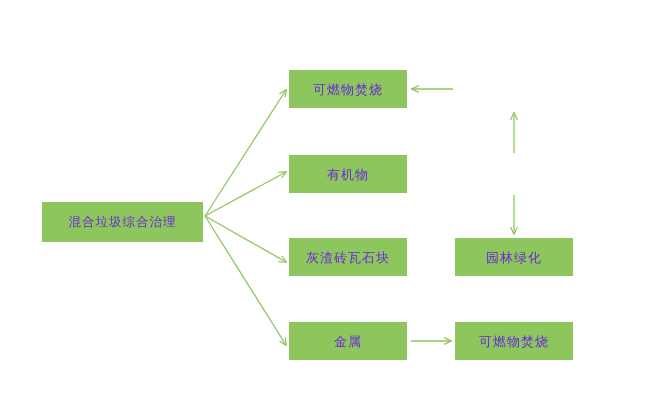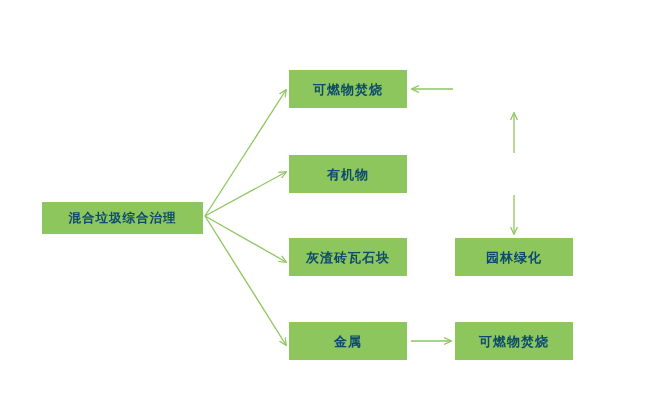--- a/index.html
+++ b/index.html
@@ -22,36 +22,35 @@
     left: 0;
     top: 0;
     width: 648px;
     height: 416px;
     pointer-events: none;
   }
   .node {
     position: absolute;
     box-sizing: border-box;
     background: #8CC65C;
-    color: #0c4a6e;
+    color: #6d28d9;
     display: flex;
     align-items: center;
     justify-content: center;
     font-size: 13px;
     letter-spacing: 1px;
     line-height: 1;
     white-space: nowrap;
     user-select: none;
-    font-weight: bold;
   }
   .node.root {
     left: 42px;
     top: 202px;
     width: 161px;
-    height: 32px;
+    height: 40px;
     font-size: 12.5px;
   }
   .node.mid {
     left: 289px;
     width: 118px;
     height: 38px;
   }
   .node.right {
     left: 455px;
     width: 118px;

